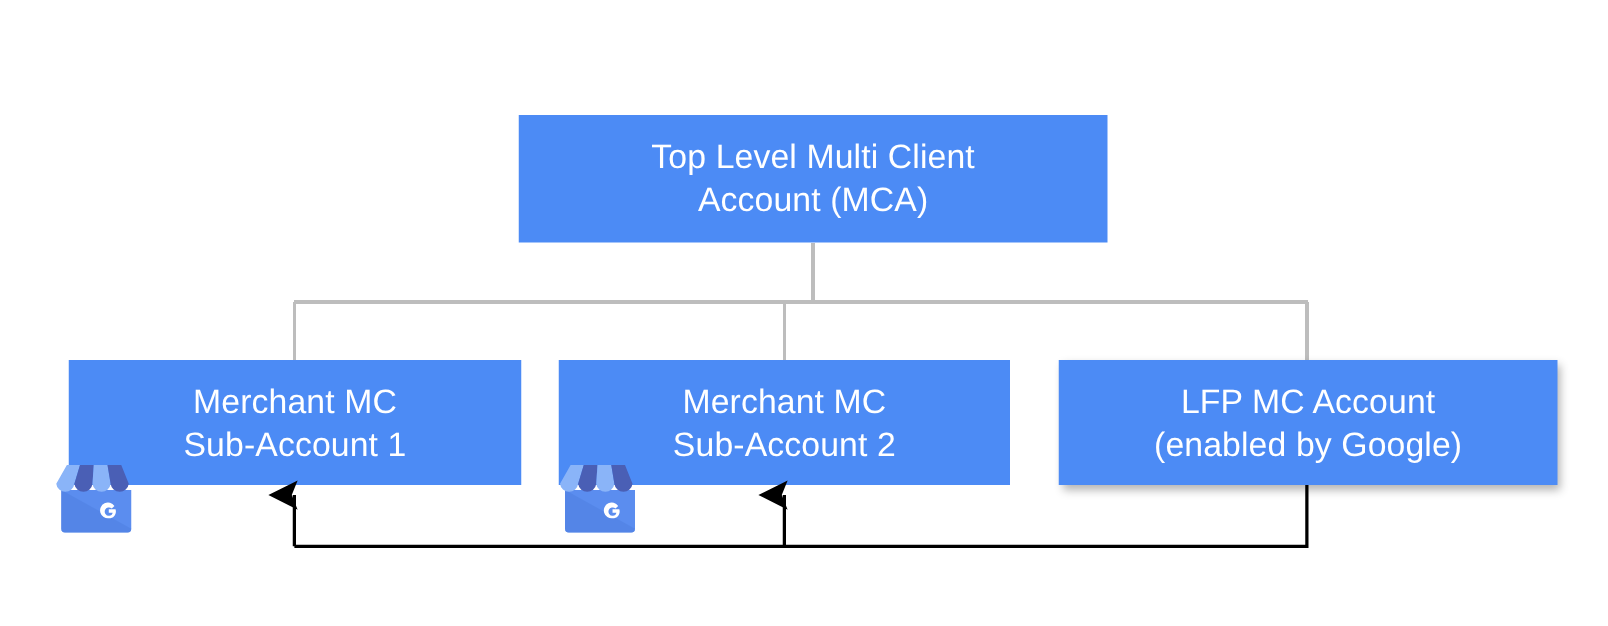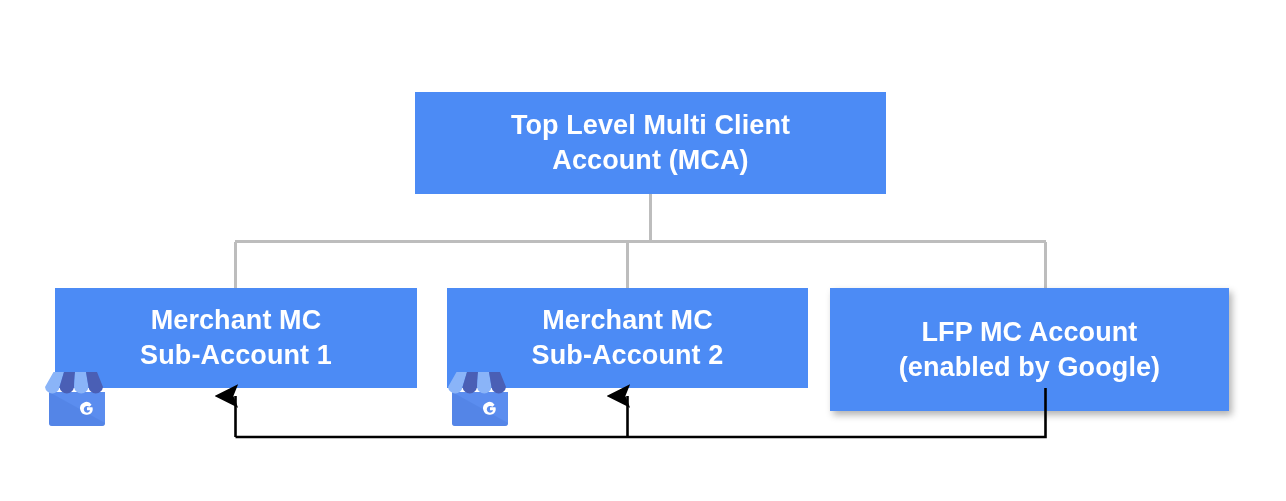--- a/index.html
+++ b/index.html
@@ -33,54 +33,54 @@
     height: 501px;
     z-index: 3;
   }
 
   
   .node {
     position: absolute;
     z-index: 2;
     box-sizing: border-box;
     display: flex;
-    align-items: center;
+    align-items: flex-start;
     justify-content: center;
     text-align: center;
     color: #ffffff;
     font-size: 27px;
     line-height: 1.28;
-    font-weight: 700;
+    font-weight: 400;
     letter-spacing: 0.1px;
     white-space: pre-line;
-    padding: 5px 10px;
+    padding: 16px 10px;
   }
   .node-mca {
     left: 415px;
     top: 92px;
     width: 471px;
     height: 102px;
   }
   .node-sub1 {
     left: 55px;
     top: 288px;
     width: 362px;
     height: 100px;
   }
   .node-sub2 {
     left: 447px;
     top: 288px;
     width: 361px;
     height: 100px;
   }
   .node-lfp {
-    left: 830px;
+    left: 847px;
     top: 288px;
     width: 399px;
-    height: 123px;
+    height: 100px;
     box-shadow: 3px 4px 7px rgba(0,0,0,0.30);
   }
 
   
   .gmb-icon {
     position: absolute;
     z-index: 4;
     width: 72px;
     height: 72px;
   }

